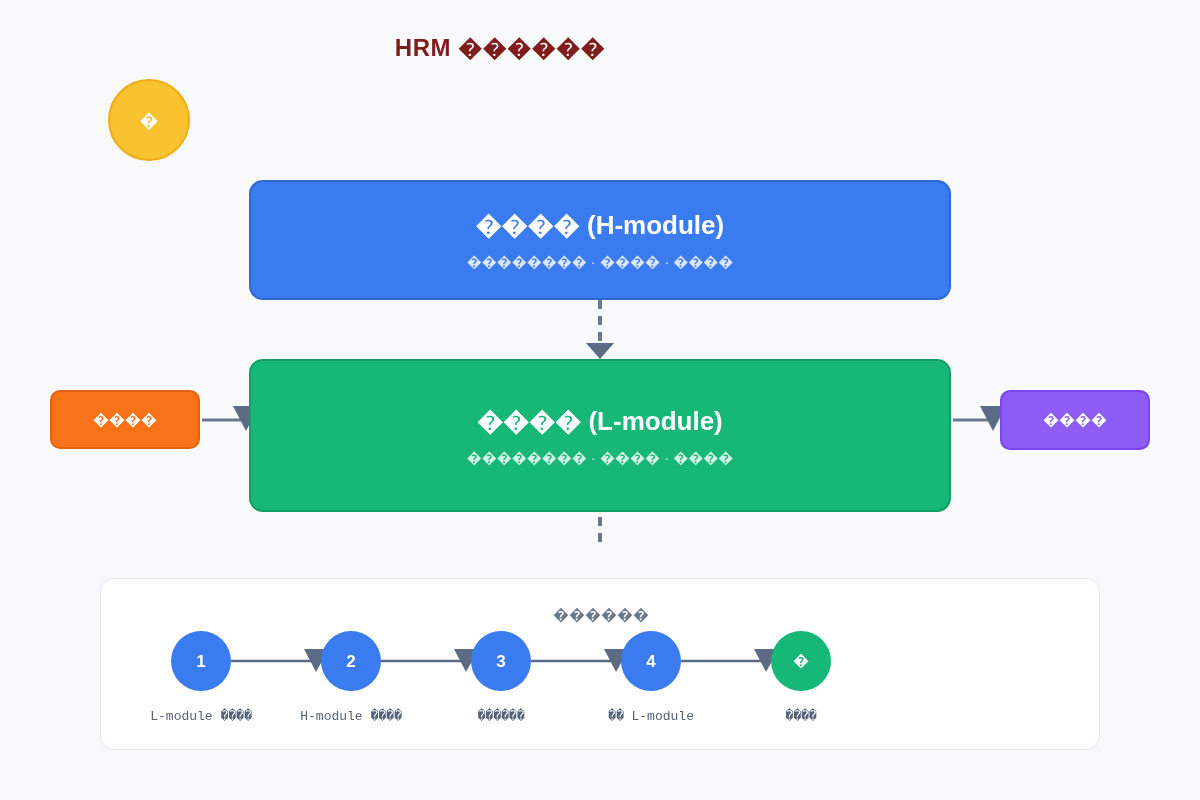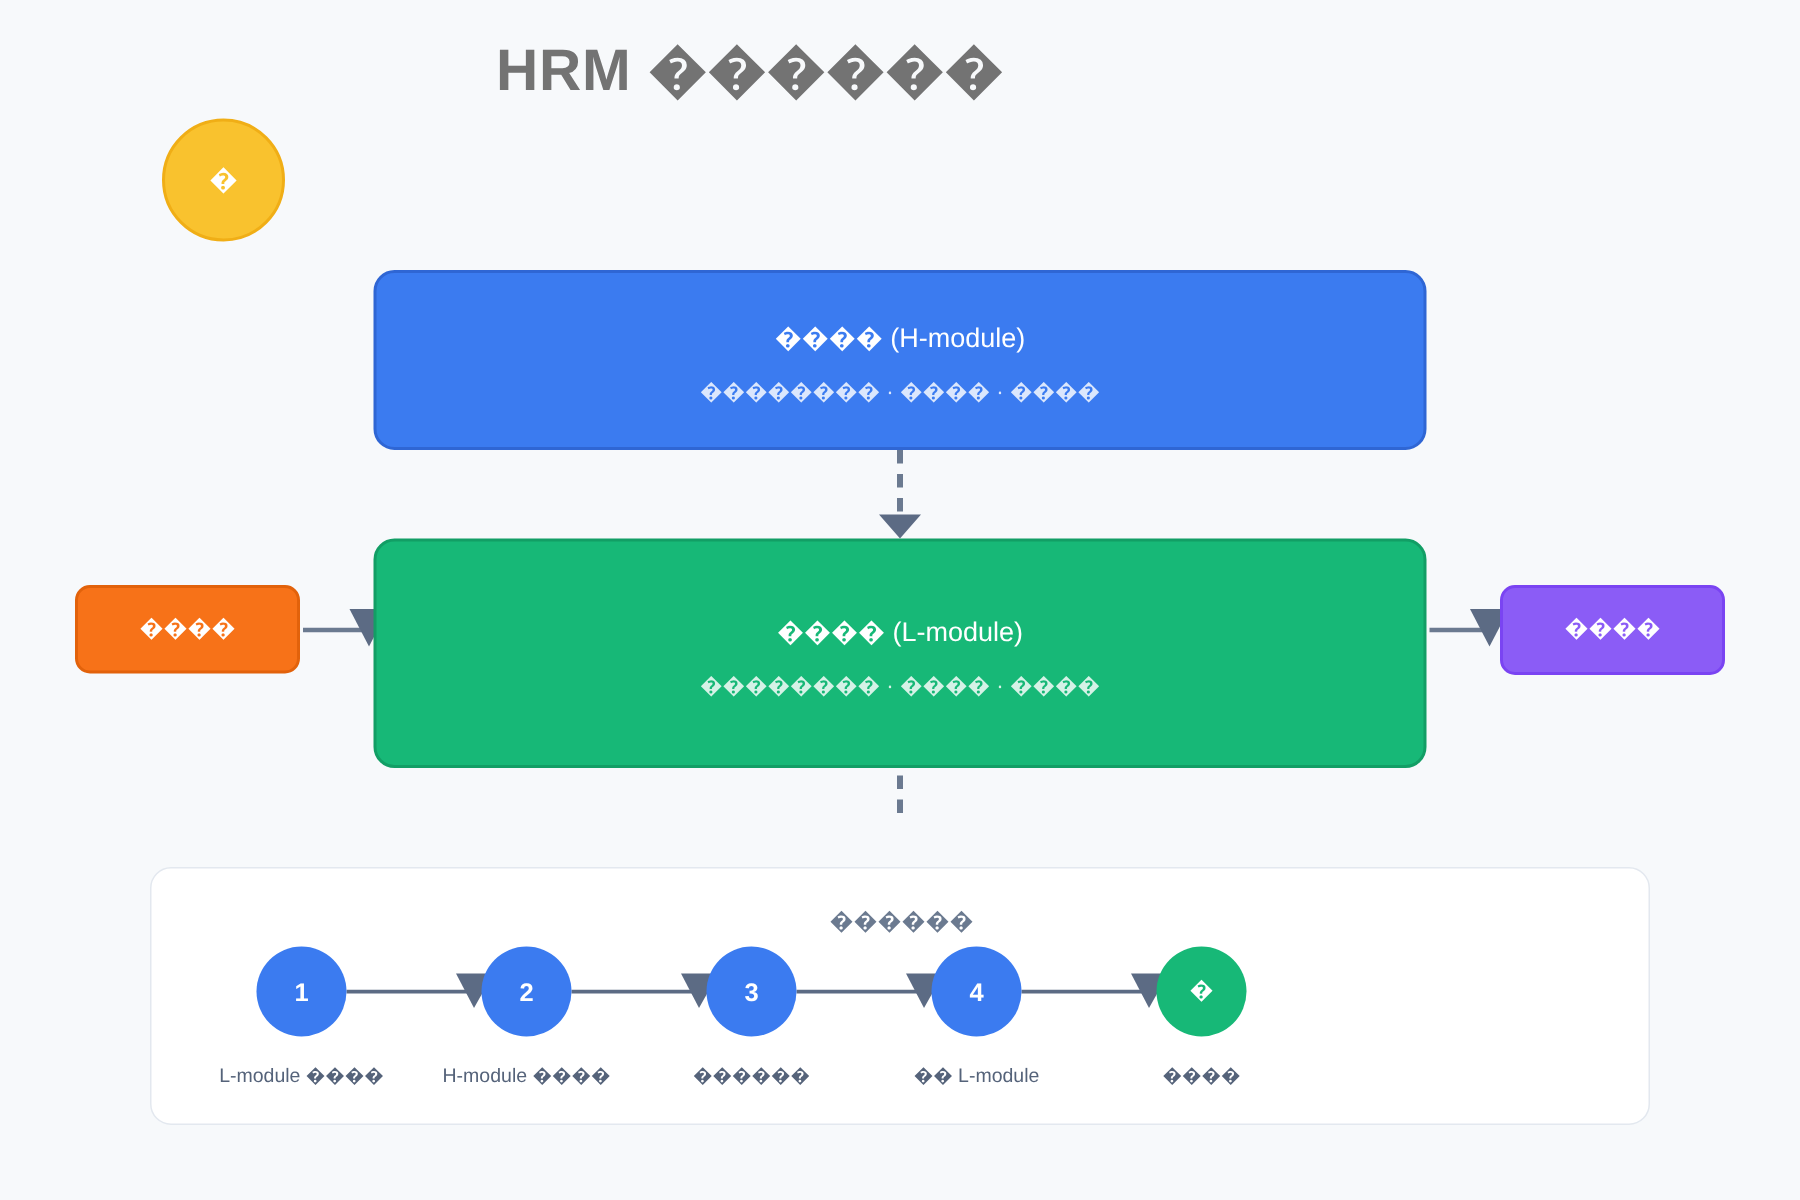--- a/index.html
+++ b/index.html
@@ -22,23 +22,23 @@
     height: 800px;
   }
 
   
   .page-title {
     position: absolute;
     left: 0;
     top: 27px;
     width: 1000px;
     text-align: center;
-    font-size: 39px;
+    font-size: 24px;
     font-weight: bold;
-    color: #737373;
+    color: #7f1d1d;
     letter-spacing: 0.5px;
     line-height: 42px;
     white-space: pre;
   }
 
   
   .badge-circle {
     position: absolute;
     left: 108px;
     top: 79px;
@@ -60,22 +60,22 @@
   .module-box {
     position: absolute;
     box-sizing: border-box;
     border-radius: 14px;
     display: flex;
     flex-direction: column;
     align-items: center;
     justify-content: center;
   }
   .module-title {
-    font-size: 18px;
-    font-weight: normal;
+    font-size: 26px;
+    font-weight: bold;
     color: #ffffff;
     line-height: 34px;
     white-space: pre;
   }
   .module-sub {
     margin-top: 10px;
     font-size: 15px;
     color: rgba(255,255,255,0.82);
     line-height: 20px;
     white-space: pre;
@@ -191,20 +191,21 @@
     line-height: 1;
   }
   .step-node.blue { background: #3b7bf0; }
   .step-node.green { background: #17b877; font-weight: normal; font-size: 16px; }
   .step-label {
     margin-top: 17px;
     font-size: 13px;
     color: #55637a;
     line-height: 18px;
     white-space: pre;
+    font-family: Liberation Mono, monospace;
   }
 </style>
 </head>
 <body>
 
 <div class="stage">
 
   <div class="page-title">HRM ������</div>
 
   <div class="badge-circle">

